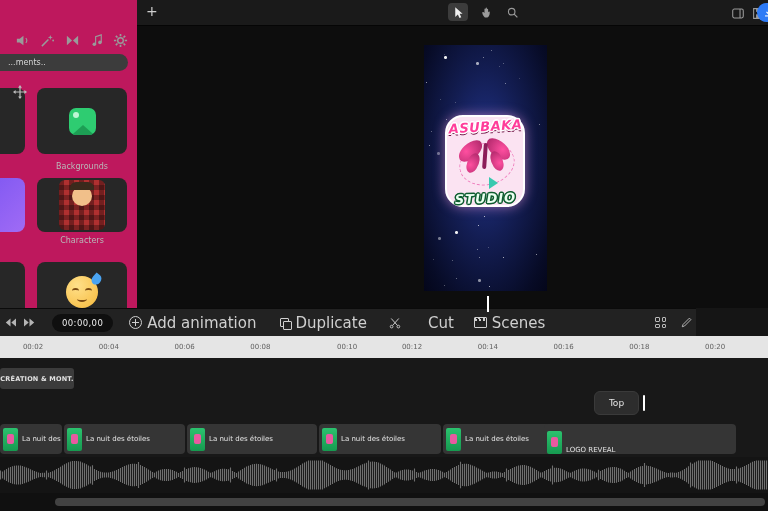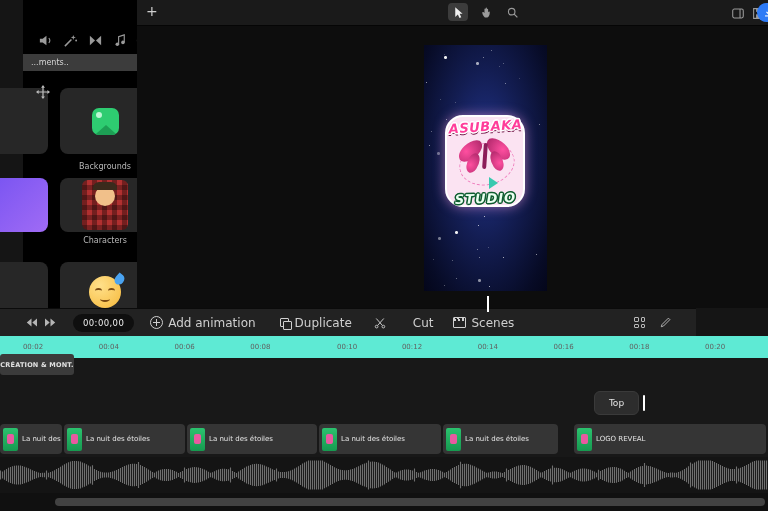--- a/index.html
+++ b/index.html
@@ -12,21 +12,21 @@
   #canvas-topbar{left:137px;top:0;width:631px;height:25px;background:#1a1a1a;border-bottom:1px solid #050505;}
   #add-scene{left:146px;top:3px;color:#cfcfcf;font-size:14px;cursor:pointer;}
   .tool-btn{top:3px;width:20px;height:18px;border-radius:4px;display:flex;align-items:center;justify-content:center;}
   .tool-btn.active{background:#3c3c3c;}
   #panel-toggle{left:728px;top:4px;}
   #save-btn{left:748px;top:4px;}
   #export-btn{left:757px;top:3px;width:40px;height:19px;border-radius:10px;background:#2e7bf6;
               display:flex;align-items:center;justify-content:flex-start;padding-left:6px;box-sizing:border-box;}
 
   
-  #left-panel{left:0;top:0;width:137px;height:308px;background:#000000;border-right:1px solid #fde047;margin-left:23px;}
+  #left-panel{left:0;top:0;width:137px;height:308px;background:#be185d;border-right:1px solid #fde047;}
   .lt-icon{top:31px;width:18px;height:18px;display:flex;align-items:center;justify-content:center;}
   #search-box{left:0;top:54px;width:128px;height:17px;background:#3c3c3c;border:none;border-radius:0 9px 9px 0;
               color:#d6d6d6;font-size:8px;padding:0 8px;box-sizing:border-box;outline:none;font-family:inherit;}
   .card{background:#272727;border-radius:8px;display:flex;align-items:center;justify-content:center;}
   .card-label{color:#b9b9b9;font-size:8px;text-align:center;width:100%;}
   #card-purple{background:linear-gradient(135deg,#6d4df0,#a06bf5);}
   #move-handle{left:13px;top:85px;}
 
   
   .bg-icon{width:27px;height:27px;border-radius:7px;background:#2ecc71;position:relative;overflow:hidden;}
@@ -64,40 +64,40 @@
   .asubaka{left:0;top:74px;width:100%;text-align:center;font-size:13px;font-weight:bold;font-style:italic;color:#ff3d9a;letter-spacing:.5px;
      transform:rotate(-4deg);
      text-shadow:-1.5px 0 #fff,1.5px 0 #fff,0 -1.5px #fff,0 1.5px #fff,-1px -1px #fff,1px 1px #fff,-1px 1px #fff,1px -1px #fff,0 2.5px 0 #6d0f42;}
   .studio{left:0;top:146px;width:100%;text-align:center;font-size:13px;font-weight:bold;font-style:italic;color:#eafff0;letter-spacing:1px;
      transform:rotate(-2deg);
      text-shadow:-1.5px 0 #0e5c2f,1.5px 0 #0e5c2f,0 -1.5px #0e5c2f,0 1.5px #0e5c2f,-1px -1px #0e5c2f,1px 1px #0e5c2f,1px -1px #0e5c2f,-1px 1px #0e5c2f;}
   #playhead{left:487px;top:296px;width:2px;height:16px;background:#fff;z-index:5;}
 
   
   #tl-toolbar{left:0;top:308px;width:696px;height:28px;background:#222;border-top:1px solid #0b0b0b;
-     display:flex;align-items:center;padding:0 25px;box-sizing:border-box;}
-  .tl-btn{display:flex;align-items:center;gap:5px;color:#cfcfcf;font-size:12px;white-space:nowrap;cursor:pointer;}
+     display:flex;align-items:center;padding:0 4px;box-sizing:border-box;}
+  .tl-btn{display:flex;align-items:center;gap:5px;color:#cfcfcf;font-size:15px;white-space:nowrap;cursor:pointer;}
   #timecode{margin-left:16px;background:#0f0f0f;border-radius:10px;color:#ececec;font-size:8.5px;
      padding:4px 10px;letter-spacing:.4px;}
   .circle-plus{width:11px;height:11px;border:1px solid #cfcfcf;border-radius:50%;position:relative;}
   .circle-plus::before{content:"";position:absolute;left:2px;top:4.5px;width:7px;height:1.2px;background:#cfcfcf;}
   .circle-plus::after{content:"";position:absolute;left:4.9px;top:2px;width:1.2px;height:7px;background:#cfcfcf;}
   .dup-icon{width:10px;height:10px;position:relative;}
   .dup-icon::before{content:"";position:absolute;left:0;top:0;width:7px;height:7px;border:1px solid #cfcfcf;border-radius:1px;}
   .dup-icon::after{content:"";position:absolute;left:3px;top:3px;width:7px;height:7px;border:1px solid #cfcfcf;border-radius:1px;background:#222;}
   .clap-icon{width:11px;height:9px;border:1px solid #cfcfcf;border-radius:1px;position:relative;}
   .clap-icon::before{content:"";position:absolute;left:0;top:0;width:100%;height:3px;
      background:repeating-linear-gradient(70deg,#cfcfcf 0 2px,transparent 2px 4px);}
   .grid-icon{width:11px;height:11px;display:grid;grid-template-columns:1fr 1fr;gap:2px;}
   .grid-icon span{background:transparent;border:1px solid #b9b9b9;border-radius:1px;}
 
   
-  #ruler{left:0;top:336px;width:768px;height:22px;background:#5eead4;}
+  #ruler{left:0;top:336px;width:768px;height:22px;background:#e5e5e5;}
   .tick{position:absolute;top:7px;transform:translateX(-50%);color:#616161;font-size:7px;}
-  #creation-tab{left:0;top:354px;width:74px;height:21px;background:#3b3b3b;border-radius:3px;
+  #creation-tab{left:0;top:368px;width:74px;height:21px;background:#3b3b3b;border-radius:3px;
      display:flex;align-items:center;justify-content:center;color:#e2e2e2;font-size:6.5px;font-weight:bold;letter-spacing:.2px;z-index:3;}
 
   
   #tracks{left:0;top:358px;width:768px;height:99px;background:#181818;}
   #top-btn{left:594px;top:33px;width:45px;height:24px;background:#2d2d2d;border:1px solid #3a3a3a;border-radius:6px;
      display:flex;align-items:center;justify-content:center;color:#e5e5e5;font-size:9px;box-sizing:border-box;cursor:pointer;}
   #track-handle{left:643px;top:37px;width:2px;height:16px;background:#fff;border-radius:1px;cursor:ew-resize;}
   #text-track{left:650px;top:33px;width:118px;height:24px;background:#262626;border-radius:4px 0 0 4px;display:flex;align-items:center;}
   #text-track .icon-box{width:22px;height:24px;background:#0f0f0f;border-radius:4px 0 0 4px;display:flex;align-items:center;justify-content:center;}
   #text-track .label{color:#cfcfcf;font-size:7px;letter-spacing:.8px;margin-left:7px;}
@@ -330,21 +330,21 @@
             <span class="tfig"></span>
           </span>
           <span class="clip-label">La nuit des étoiles</span>
         </div>
         <div class="clip" style="left: 443px; width: 115px;">
           <span class="thumb">
             <span class="tfig"></span>
           </span>
           <span class="clip-label">La nuit des étoiles</span>
         </div>
-        <div class="clip" style="left: 574px; width: 192px;">
+        <div class="clip" style="left: 544px; width: 192px; align-items: flex-end;">
           <span class="thumb">
             <span class="tfig"></span>
           </span>
           <span class="clip-label">LOGO REVEAL</span>
         </div>
       </div>
   </div>
 
   <div class="abs" id="waveform">
     <svg width="768" height="36">

